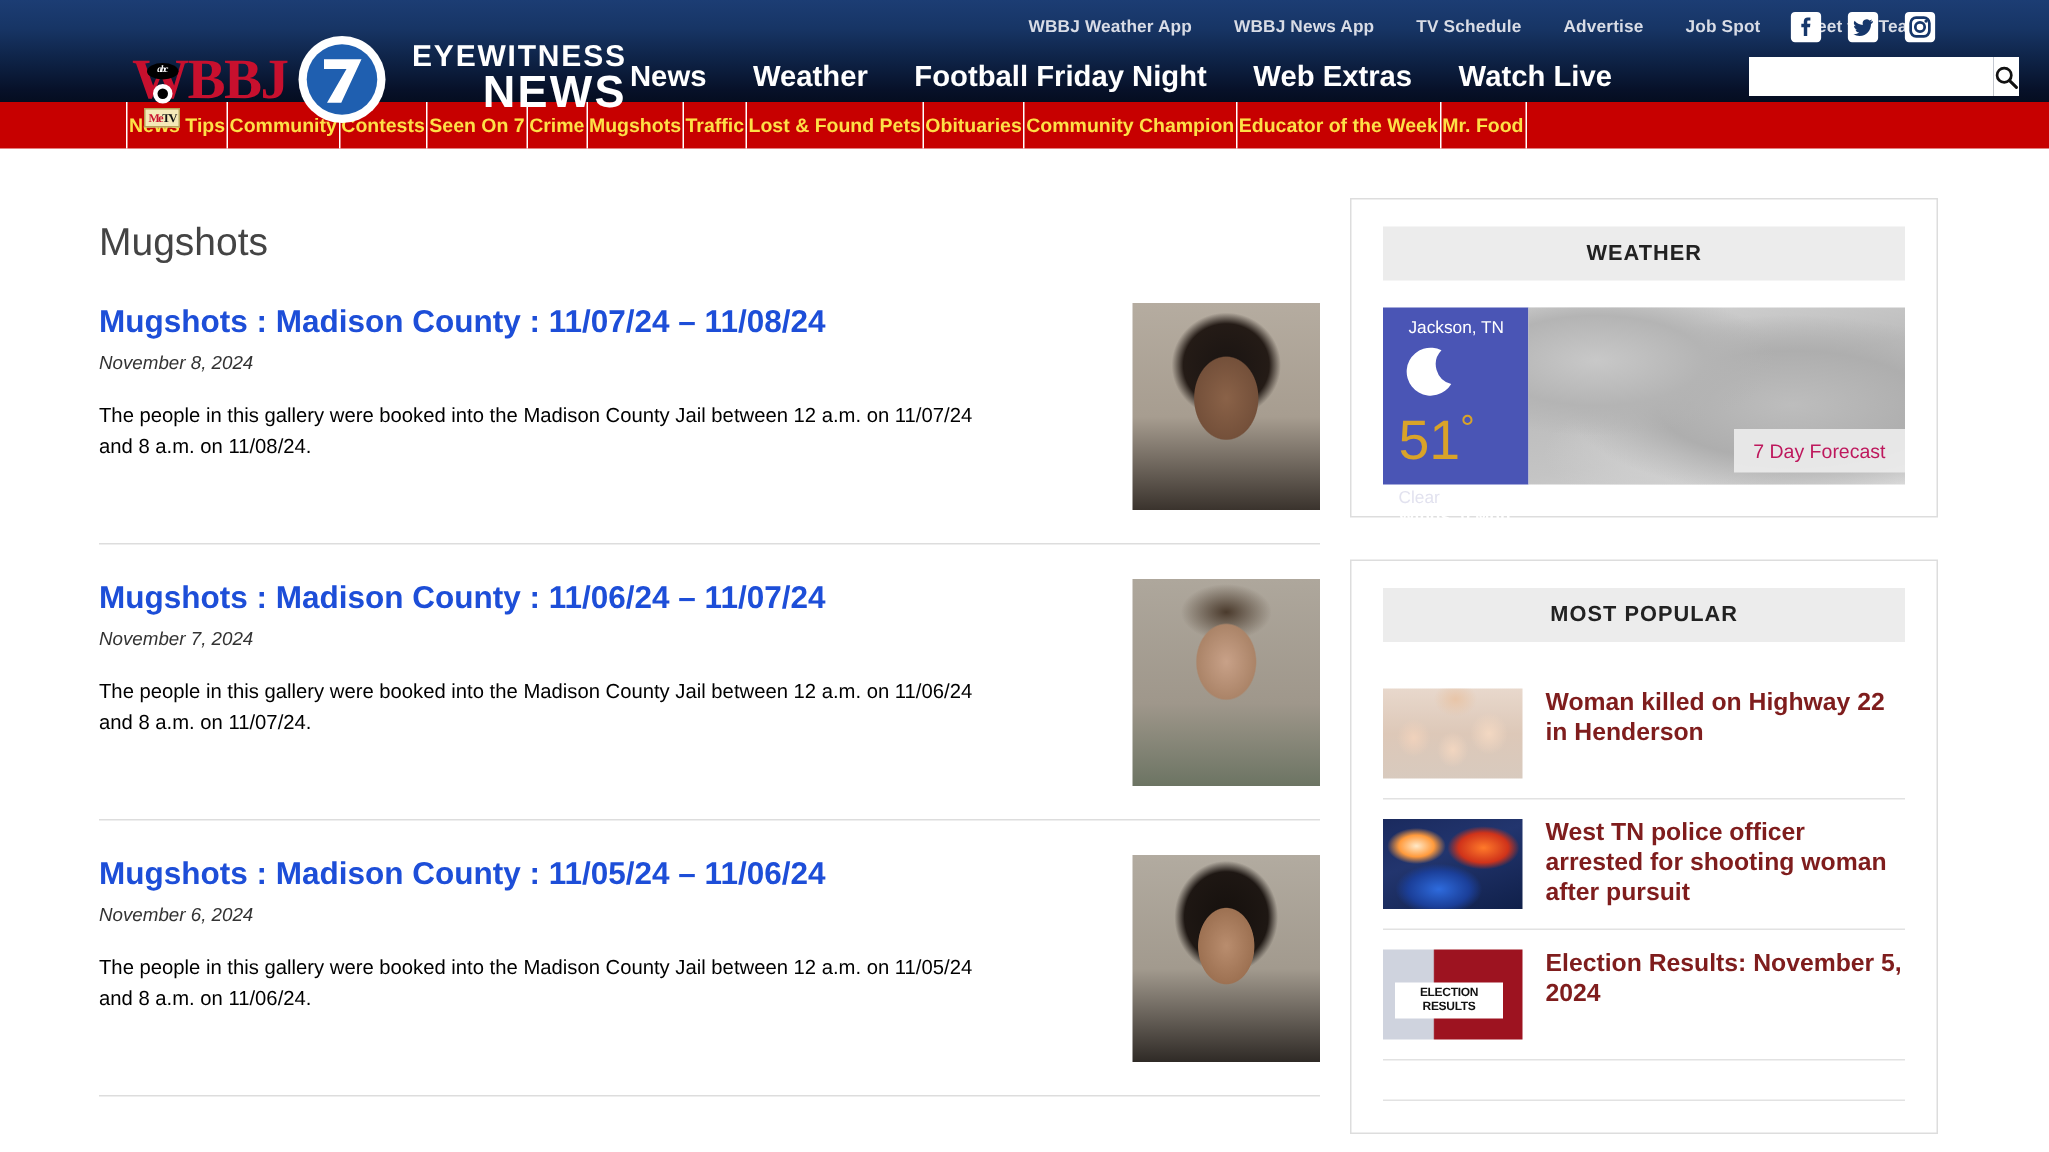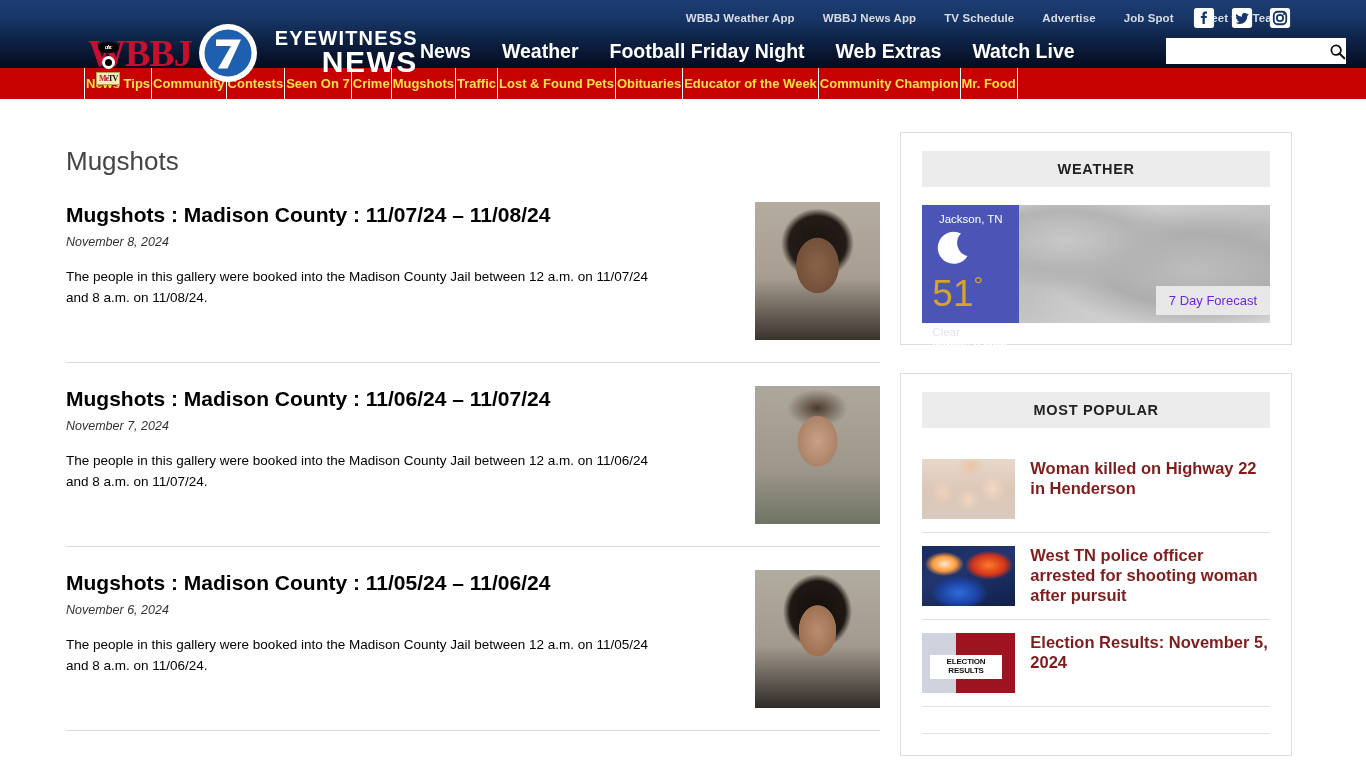--- a/index.html
+++ b/index.html
@@ -189,21 +189,21 @@
     border-bottom: 1px solid #ddd;
     margin-bottom: 23px;
     display: flex;
     justify-content: space-between;
     align-items: flex-start;
   }
   .article-text { width: 590px; }
   .article-title {
     font-size: 21px;
     font-weight: bold;
-    color: #000000;
+    color: #1d4ed8;
     line-height: 1.2;
     margin-bottom: 8px;
     cursor: pointer;
   }
   .article-date {
     font-size: 12.5px;
     font-style: italic;
     color: #333;
     margin-bottom: 18px;
   }
@@ -270,21 +270,21 @@
       radial-gradient(ellipse 120px 50px at 18% 30%, #c8c8c8 0%, #b4b4b4 60%, transparent 100%),
       radial-gradient(ellipse 150px 60px at 70% 55%, #bdbdbd 0%, #aeaeae 60%, transparent 100%),
       radial-gradient(ellipse 90px 40px at 40% 82%, #d2d2d2 0%, transparent 100%),
       linear-gradient(170deg, #d6d6d6 0%, #bcbcbc 40%, #c4c4c4 70%, #d8d8d8 100%);
     position: relative;
   }
   .forecast-btn {
     position: absolute;
     right: 0; bottom: 8px;
     background: rgba(236,236,236,.92);
-    color: #6d28d9;
+    color: #be185d;
     font-size: 13px;
     padding: 7px 13px;
     cursor: pointer;
   }
 
   .popular-item {
     display: flex;
     gap: 15px;
     align-items: flex-start;
     padding: 13px 0;
@@ -447,22 +447,22 @@
 <div class="red-nav">
   <span class="red-item">News Tips</span>
   <span class="red-item">Community</span>
   <span class="red-item">Contests</span>
   <span class="red-item">Seen On 7</span>
   <span class="red-item">Crime</span>
   <span class="red-item">Mugshots</span>
   <span class="red-item">Traffic</span>
   <span class="red-item">Lost &amp; Found Pets</span>
   <span class="red-item">Obituaries</span>
+  <span class="red-item">Community Champion</span>
   <span class="red-item">Educator of the Week</span>
-  <span class="red-item">Community Champion</span>
   <span class="red-item">Mr. Food</span>
 </div>
 
 <div class="page">
 
   <div class="content-col">
     <h1 class="page-title">Mugshots</h1>
 
     <div class="article">
       <div class="article-text">

